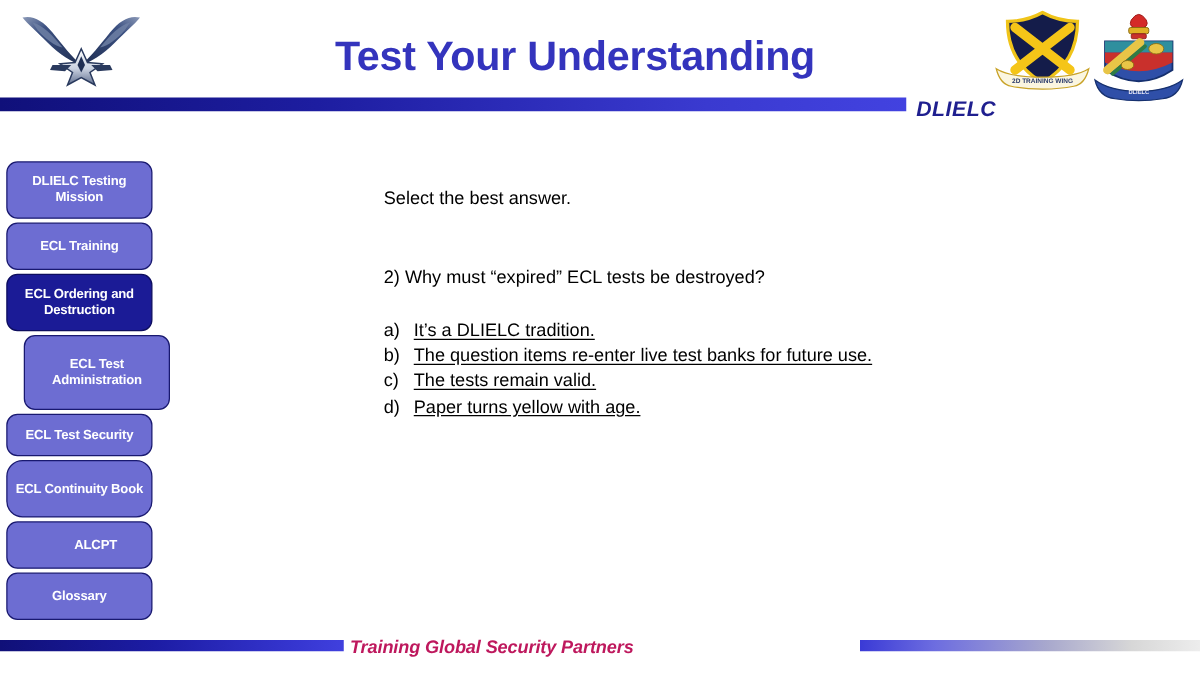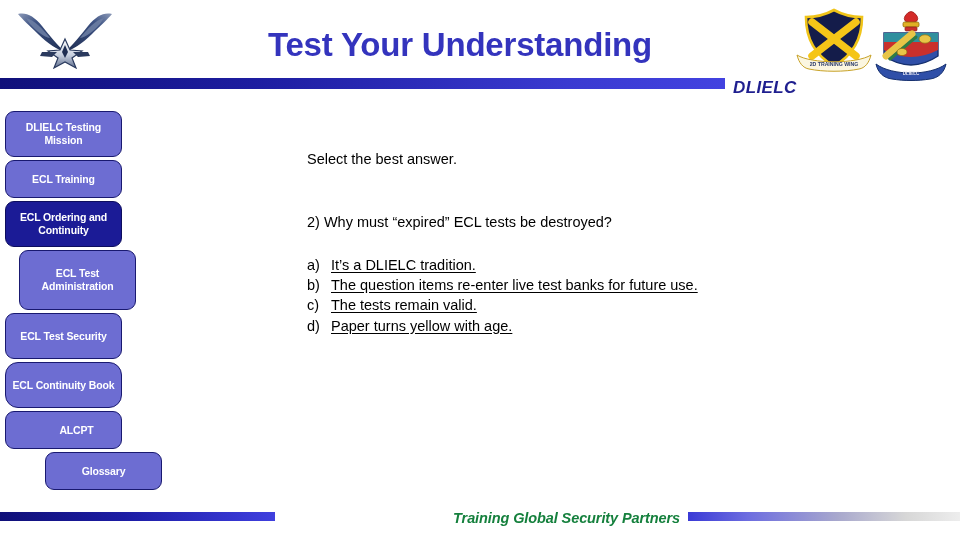--- a/index.html
+++ b/index.html
@@ -75,21 +75,21 @@
     left: 872px;
     top: 6px;
     width: 78px;
     height: 78px;
   }
 
   
   #sidebar {
     position: absolute;
     left: 5px;
-    top: 111px;
+    top: 129px;
     width: 117px;
   }
   .nav-item {
     position: relative;
     width: 117px;
     box-sizing: border-box;
     margin-bottom: 3px;
     border: 1.5px solid #191970;
     border-radius: 9px;
     background: #6d6dd2;
@@ -175,25 +175,25 @@
     top: 512px;
     width: 272px;
     height: 9px;
     background: linear-gradient(to right, #3a3ad6 0%, #6d6de0 22%, #a8a8cd 55%, #d7d7d7 80%, #ededed 100%);
   }
   #footer-text {
     position: absolute;
     left: 280px;
     top: 510px;
     width: 400px;
-    text-align: right;
+    text-align: left;
     font-size: 14.5px;
     font-weight: bold;
     font-style: italic;
-    color: #15803d;
+    color: #be185d;
     letter-spacing: -0.1px;
     white-space: nowrap;
   }
 </style>
 </head>
 <body>
 
 <div id="slide">
 
   <div id="af-logo">
@@ -260,35 +260,35 @@
   </div>
 
   <nav id="sidebar">
       <div class="nav-item" style="height: 46px;">
         <span class="nav-label">DLIELC Testing Mission</span>
       </div>
       <div class="nav-item" style="height: 38px;">
         <span class="nav-label">ECL Training</span>
       </div>
       <div class="nav-item active" style="height: 46px;">
-        <span class="nav-label">ECL Ordering and Continuity</span>
+        <span class="nav-label">ECL Ordering and Destruction</span>
       </div>
       <div class="nav-item" style="height: 60px; margin-left: 14px;">
         <span class="nav-label">ECL Test Administration</span>
       </div>
-      <div class="nav-item" style="height: 46px;">
+      <div class="nav-item" style="height: 34px;">
         <span class="nav-label">ECL Test Security</span>
       </div>
       <div class="nav-item" style="height: 46px; border-radius: 13px;">
         <span class="nav-label">ECL Continuity Book</span>
       </div>
       <div class="nav-item" style="height: 38px; padding-left: 28px;">
         <span class="nav-label">ALCPT</span>
       </div>
-      <div class="nav-item" style="height: 38px; margin-left: 40px;">
+      <div class="nav-item" style="height: 38px;">
         <span class="nav-label">Glossary</span>
       </div>
     </nav>
 
   <main id="content">
     <p id="instruction">Select the best answer.</p>
     <p id="question">2)  Why must “expired” ECL tests be destroyed?</p>
     <ul id="answers">
         <li class="answer-row">
           <span class="answer-marker">a)</span>

